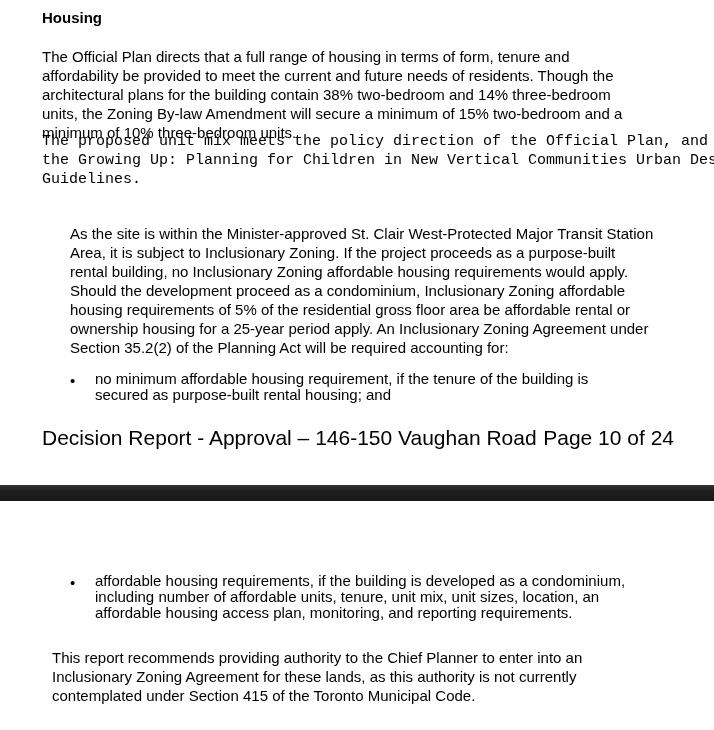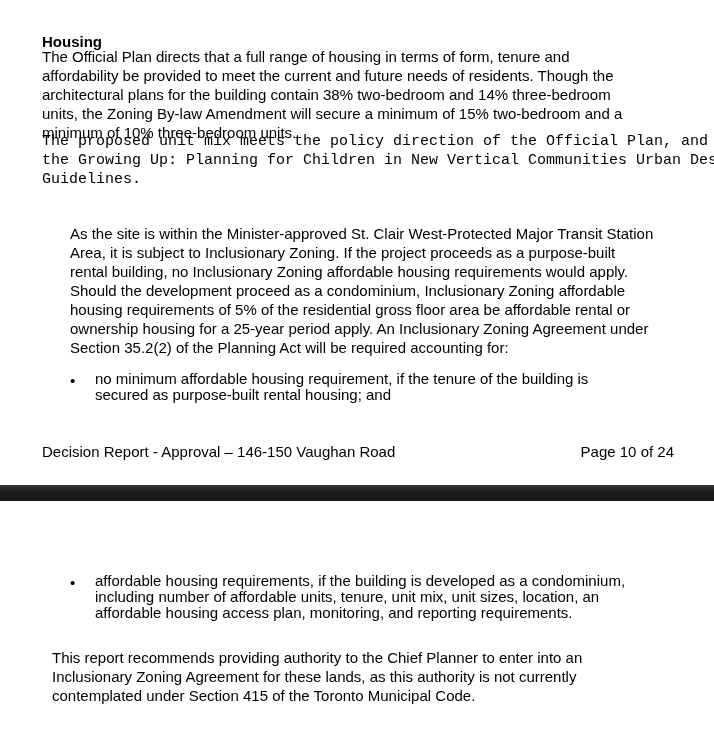--- a/index.html
+++ b/index.html
@@ -21,21 +21,20 @@
     font-size: 15px;
     line-height: 19px;
     white-space: pre;
     margin: 0;
     color: #000000;
   }
   .heading {
     font-weight: bold;
     left: 42px;
     top: 8px;
-    margin-top: 24px;
   }
   .p1 { left: 42px; top: 39px; margin-top: 8px; }
   .p2 { left: 42px; top: 132px; font-family: Liberation Mono, monospace; }
   .p3 { left: 42px; top: 224px; margin-left: 28px; }
   .bullet-item {
     position: absolute;
     display: flex;
     align-items: flex-start;
   }
   .b1 { left: 70px; top: 371px; }
@@ -48,24 +47,24 @@
   }
   .bullet-text {
     font-size: 15px;
     line-height: 16px;
     white-space: pre;
   }
   .page-footer {
     position: absolute;
     left: 42px;
     right: 40px;
-    top: 442px;
+    top: 428px;
     display: flex;
     justify-content: space-between;
-    font-size: 15px;
+    font-size: 21px;
     line-height: 19px;
   }
   .page-separator {
     position: absolute;
     left: 0;
     top: 485px;
     width: 714px;
     height: 16px;
     background: linear-gradient(180deg, #343434 0%, #1e1e1e 40%, #181818 100%);
   }

